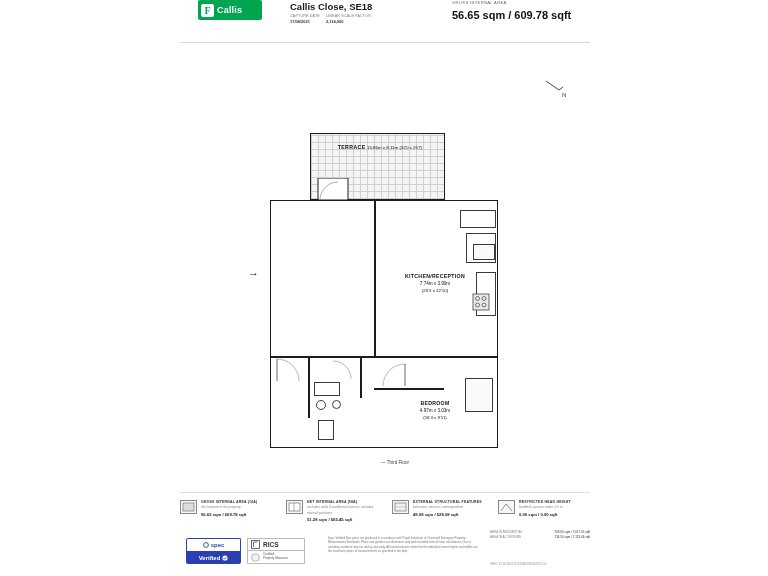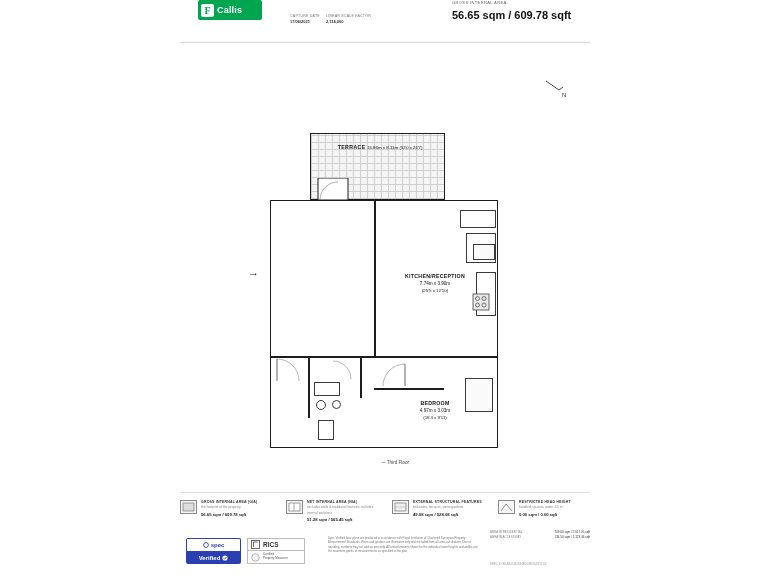--- a/index.html
+++ b/index.html
@@ -157,20 +157,21 @@
 
 <div class="sheet">
 
   <div class="header">
 
     <div class="logo">
       <span class="logo-mark">F</span>
       <span class="logo-text">Callis</span>
     </div>
 
+    <div class="addr">Callis Close, SE18</div>
 
     <div class="meta-row">
       <div class="meta-col">
         <span class="k">CAPTURE DATE</span>
         <span class="v">17/06/2021</span>
       </div>
       <div class="meta-col">
         <span class="k">LINEAR SCALE FACTOR</span>
         <span class="v">2,114,000</span>
       </div>

